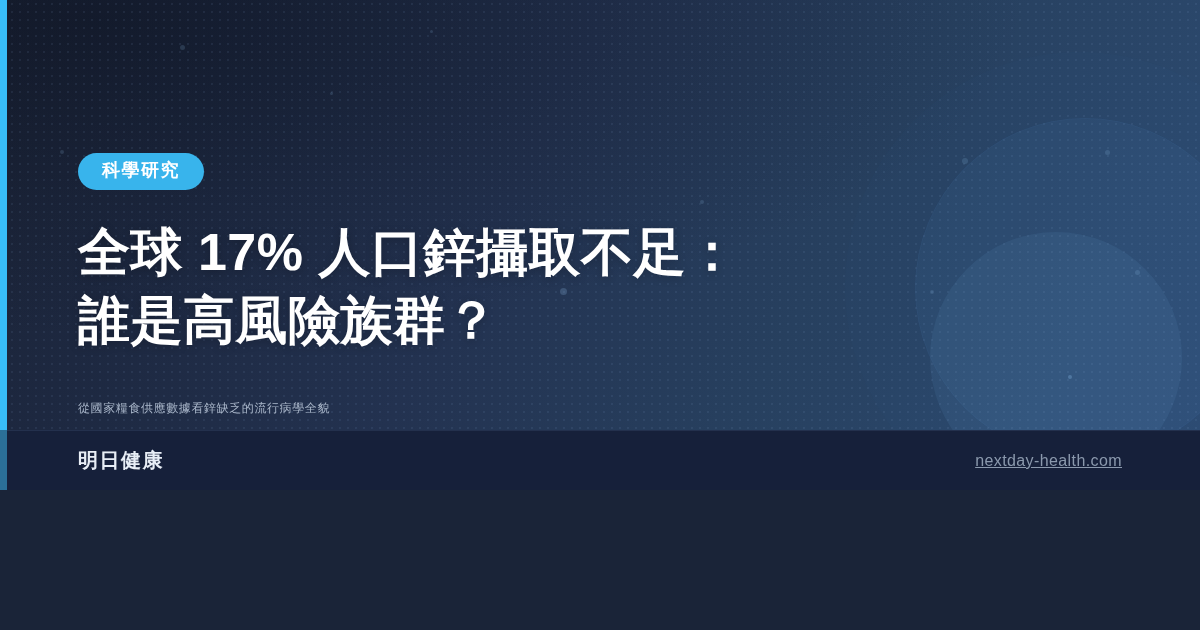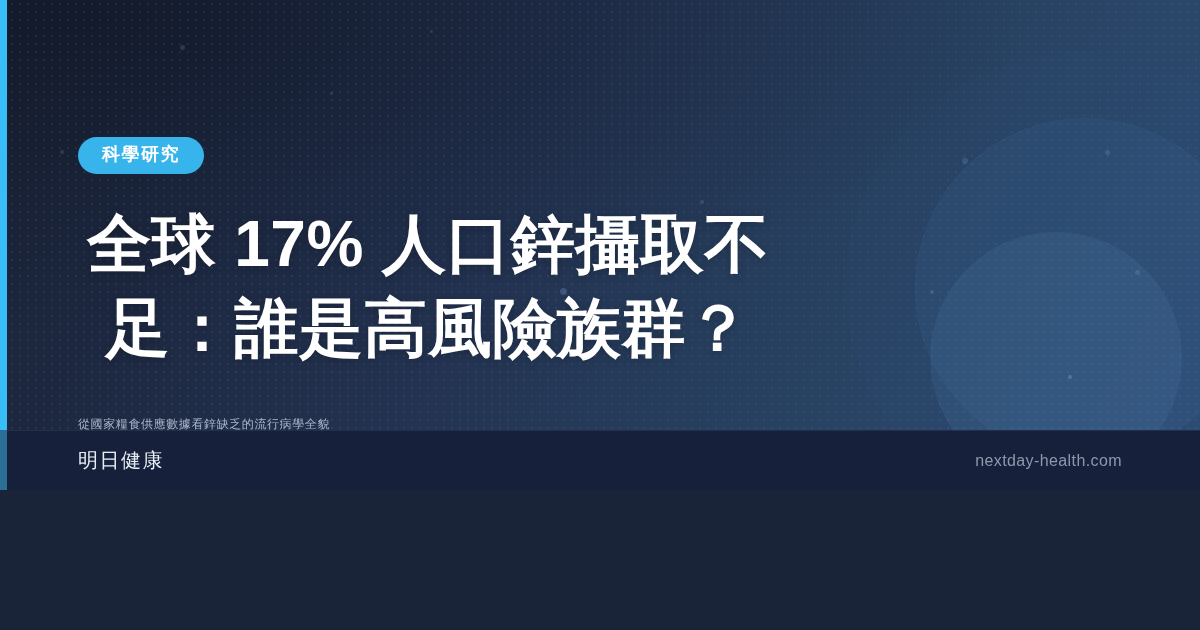--- a/index.html
+++ b/index.html
@@ -114,27 +114,26 @@
     letter-spacing: 1.5px;
     padding: 8px 24px 9px 24px;
     border-radius: 999px;
     line-height: 1.1;
     margin-bottom: 28px;
   }
 
   .headline {
     margin: 0;
     color: #ffffff;
-    font-size: 64px;
+    font-size: 52px;
     font-weight: bold;
     line-height: 1.32;
     letter-spacing: 0.5px;
     max-width: 700px;
     text-shadow: 0 2px 10px rgba(0,0,0,0.22);
-    text-align: center;
   }
 
   .subtitle {
     margin: 0;
     margin-top: 44px;
     color: #a9b6c9;
     font-size: 12px;
     font-weight: normal;
     line-height: 1.5;
     letter-spacing: 0.6px;
@@ -161,27 +160,28 @@
     left: 0;
     bottom: 0;
     width: 7px;
     height: 60px;
     background: #2b6f97;
     z-index: 6;
   }
   .brand {
     color: #e8eef6;
     font-size: 20px;
-    font-weight: normal;
+    font-weight: bold;
     letter-spacing: 1.5px;
   }
   .site-url {
     color: #8b99ad;
     font-size: 16px;
     letter-spacing: 0.4px;
+    text-decoration: underline;
   }
 </style>
 </head>
 <body>
 
 <div id="og-card">
 
   <div class="bg-layer vignette"></div>
 
   <div class="circle circle-faint"></div>

